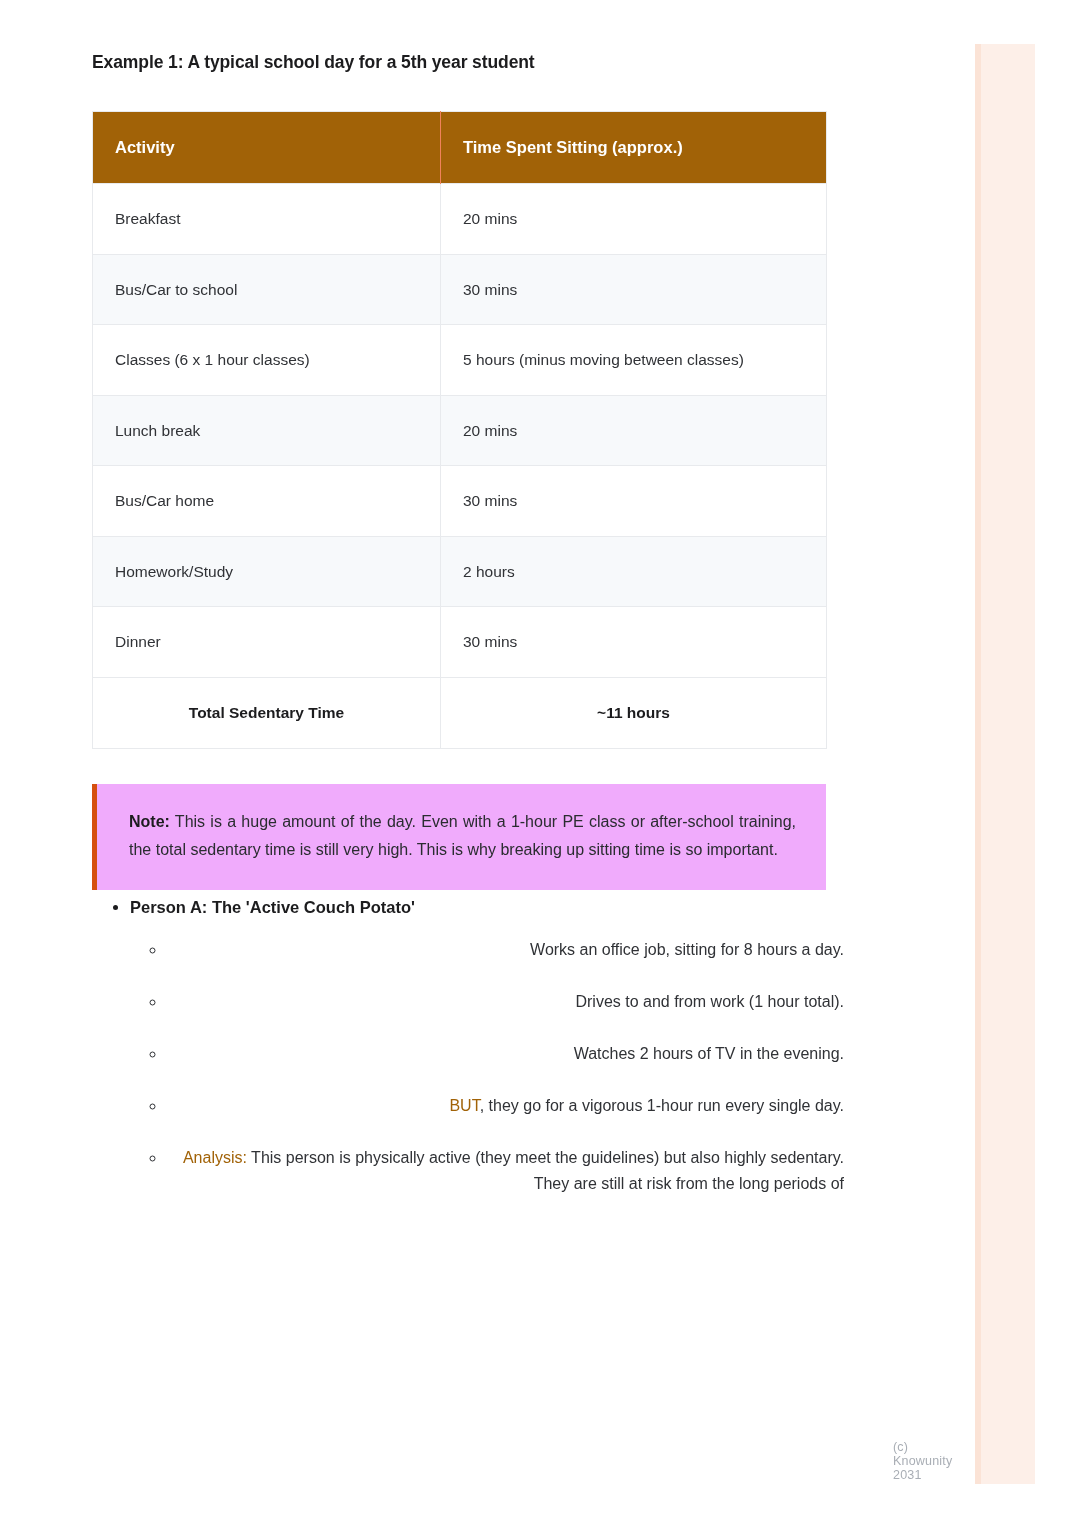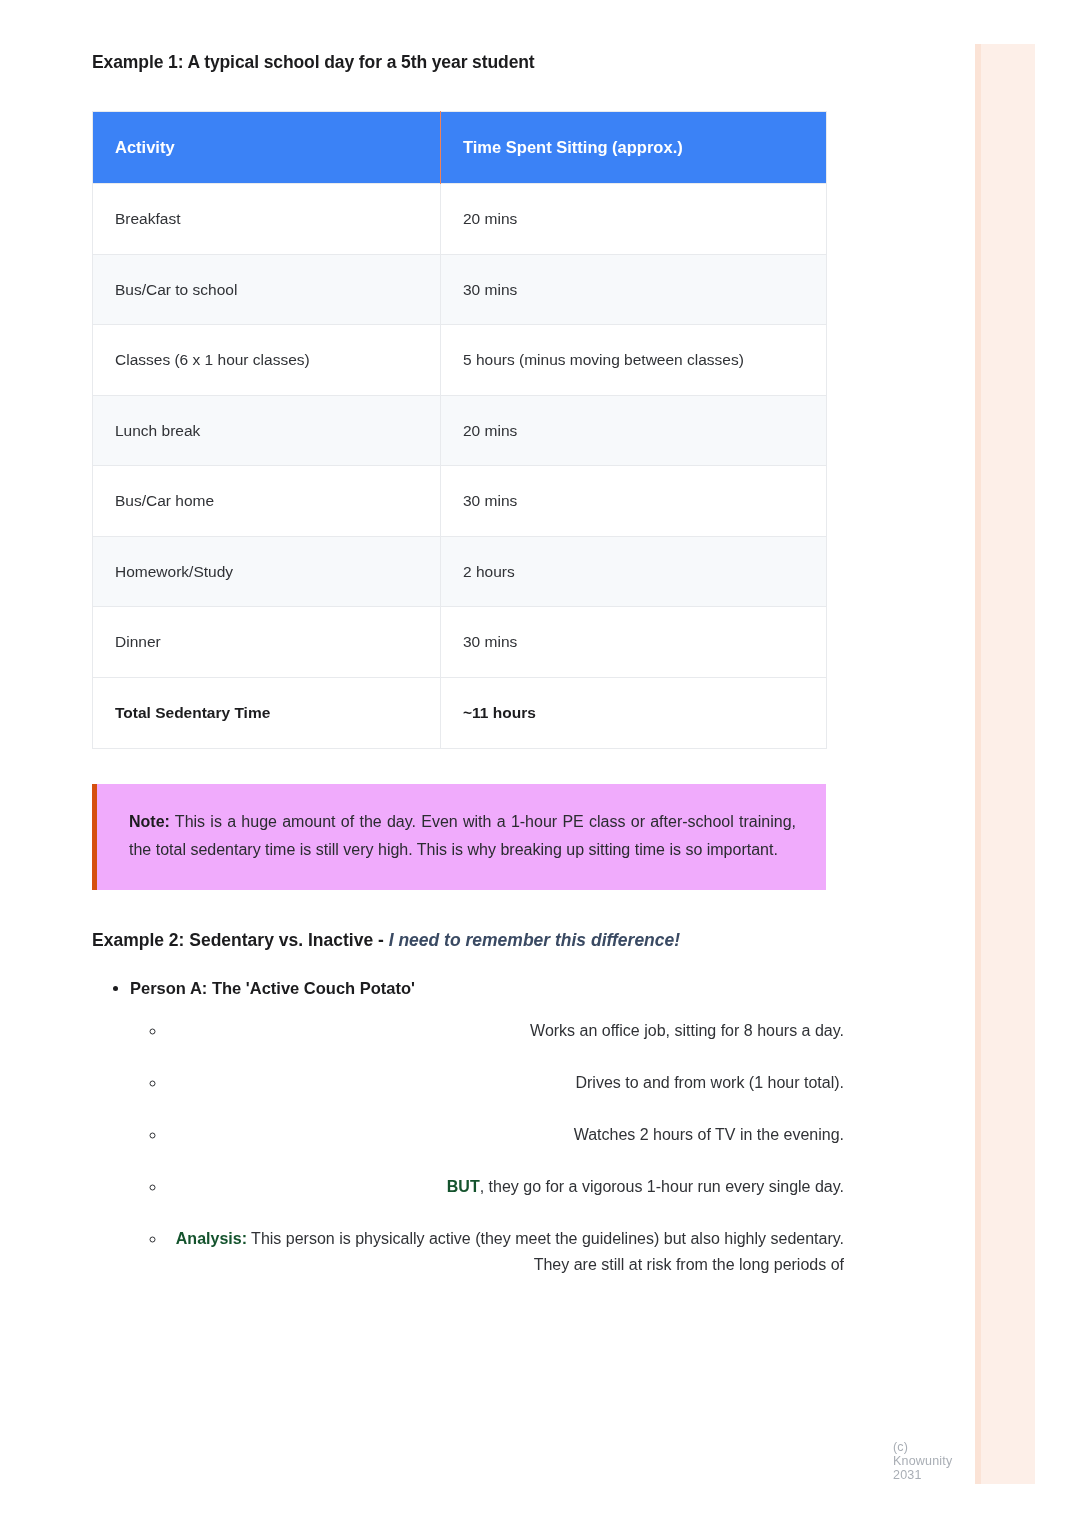--- a/index.html
+++ b/index.html
@@ -61,41 +61,41 @@
 
   
   table.sed-table {
     width: 734px;
     border-collapse: collapse;
     table-layout: fixed;
     font-size: 15.5px;
     border: 1px solid #e8eaed;
   }
   table.sed-table th {
-    background: #3b82f6;
+    background: #a16207;
     color: #ffffff;
     text-align: left;
     font-weight: bold;
     font-size: 16.5px;
     padding: 26px 22px;
     border-right: 1px solid #f0825a;
   }
   table.sed-table th:last-child { border-right: none; }
   table.sed-table td {
     padding: 22px 22px;
     color: #303236;
     vertical-align: middle;
     border-top: 1px solid #e8eaed;
     border-right: 1px solid #e8eaed;
     line-height: 1.65;
   }
   table.sed-table td:last-child { border-right: none; }
   table.sed-table tbody tr:nth-child(odd) { background: #ffffff; }
   table.sed-table tbody tr:nth-child(even) { background: #f7f9fb; }
-  table.sed-table tbody tr.total-row td { font-weight: bold; color: #1c1c1e; background: #ffffff; }
+  table.sed-table tbody tr.total-row td { font-weight: bold; color: #1c1c1e; background: #ffffff; text-align: center; }
   col.col-activity { width: 348px; }
   col.col-time { width: 386px; }
 
   
   .note-box {
     margin-top: 35px;
     width: 734px;
     background: #f0abfc;
     border-left: 5px solid #d6500f;
     padding: 24px 30px 26px 32px;
@@ -136,21 +136,21 @@
     font-weight: normal;
   }
   ul.lvl2 > li {
     font-size: 16px;
     font-weight: normal;
     color: #303236;
     margin-bottom: 26px;
     line-height: 1.62;
     text-align: right;
   }
-  ul.lvl2 > li b { font-weight: bold; color: #14532d; }
+  ul.lvl2 > li b { font-weight: normal; color: #a16207; }
 
   .footer-credit {
     position: absolute;
     left: 893px;
     top: 1440px;
     font-size: 12.5px;
     color: #a9aeb5;
     letter-spacing: 0.2px;
   }
 </style>
@@ -210,23 +210,20 @@
           <td>Total Sedentary Time</td>
           <td>~11 hours</td>
         </tr>
       </tbody>
     </table>
 
     <div class="note-box">
       <b>Note:</b><span> This is a huge amount of the day. Even with a 1-hour PE class or after-school training, the total sedentary time is still very high. This is why breaking up sitting time is so important.</span>
     </div>
 
-    <h2 class="section-heading-2">
-      <span>Example 2: Sedentary vs. Inactive - </span><span class="ital">I need to remember this difference!</span>
-    </h2>
 
     <ul class="lvl1">
       <li>
         <span>Person A: The 'Active Couch Potato'</span>
         <ul class="lvl2">
           <li><span>Works an office job, sitting for 8 hours a day.</span></li>
           <li><span>Drives to and from work (1 hour total).</span></li>
           <li><span>Watches 2 hours of TV in the evening.</span></li>
           <li><b>BUT</b><span>, they go for a vigorous 1-hour run every single day.</span></li>
           <li><b>Analysis:</b><span> This person is physically active (they meet the guidelines) but also highly sedentary. They are still at risk from the long periods of</span></li>

